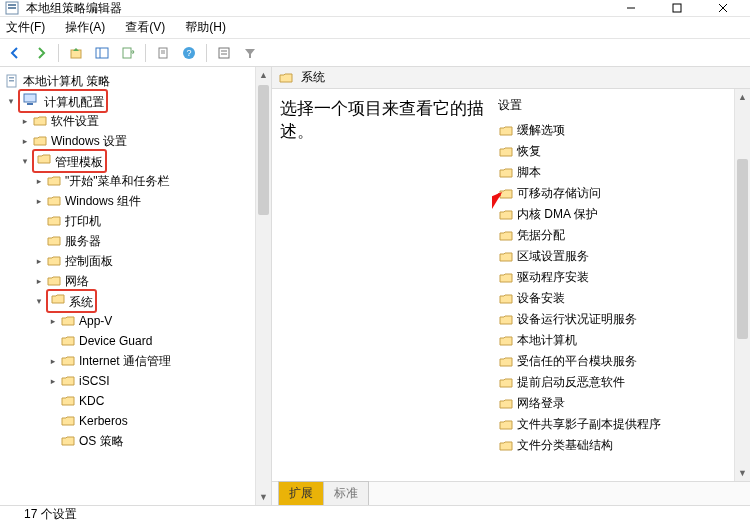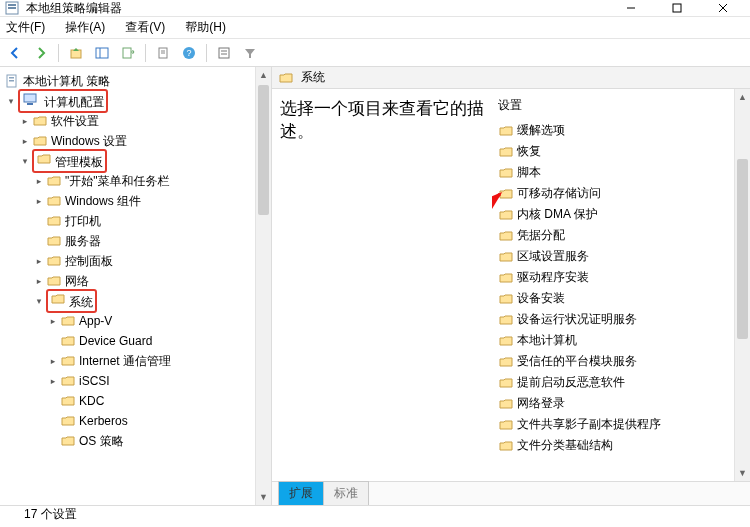--- a/index.html
+++ b/index.html
@@ -44,21 +44,21 @@
   
   .rbody { flex: 1; display: flex; min-height: 0; position: relative; }
   .desc { width: 220px; padding: 8px 8px; font-size: 17px; color: #000; }
   .list { flex: 1; overflow: auto; padding: 6px 0; position: relative; }
   .lhead { font-size: 12px; padding: 2px 6px 6px 6px; }
   .litem { display: flex; align-items: center; height: 21px; padding: 0 6px; }
   .litem .lbl { font-size: 12px; }
 
   
   .tabs { height: 24px; border-top: 1px solid #dcdcdc; display: flex; align-items: flex-end; padding-left: 6px; gap: 0; background: #fafafa; }
-  .tab { font-size: 12px; padding: 3px 10px; border: 1px solid #c9c9c9; border-bottom: none; background: #0ea5e9; margin-right: -1px; color: #333; }
+  .tab { font-size: 12px; padding: 3px 10px; border: 1px solid #c9c9c9; border-bottom: none; background: #eab308; margin-right: -1px; color: #333; }
   .tab.inactive { background: #f1f1f1; color: #777; }
 
   
   .status { height: 22px; border-top: 1px solid #dcdcdc; display: flex; align-items: flex-start; padding: 0 24px; font-size: 12px; }
 
   
   .arrow { position: absolute; pointer-events: none; }
 
   
   .scrollbar { position: absolute; right: 0; top: 0; bottom: 0; width: 16px; background: #f1f1f1; border-left: 1px solid #e3e3e3; }

